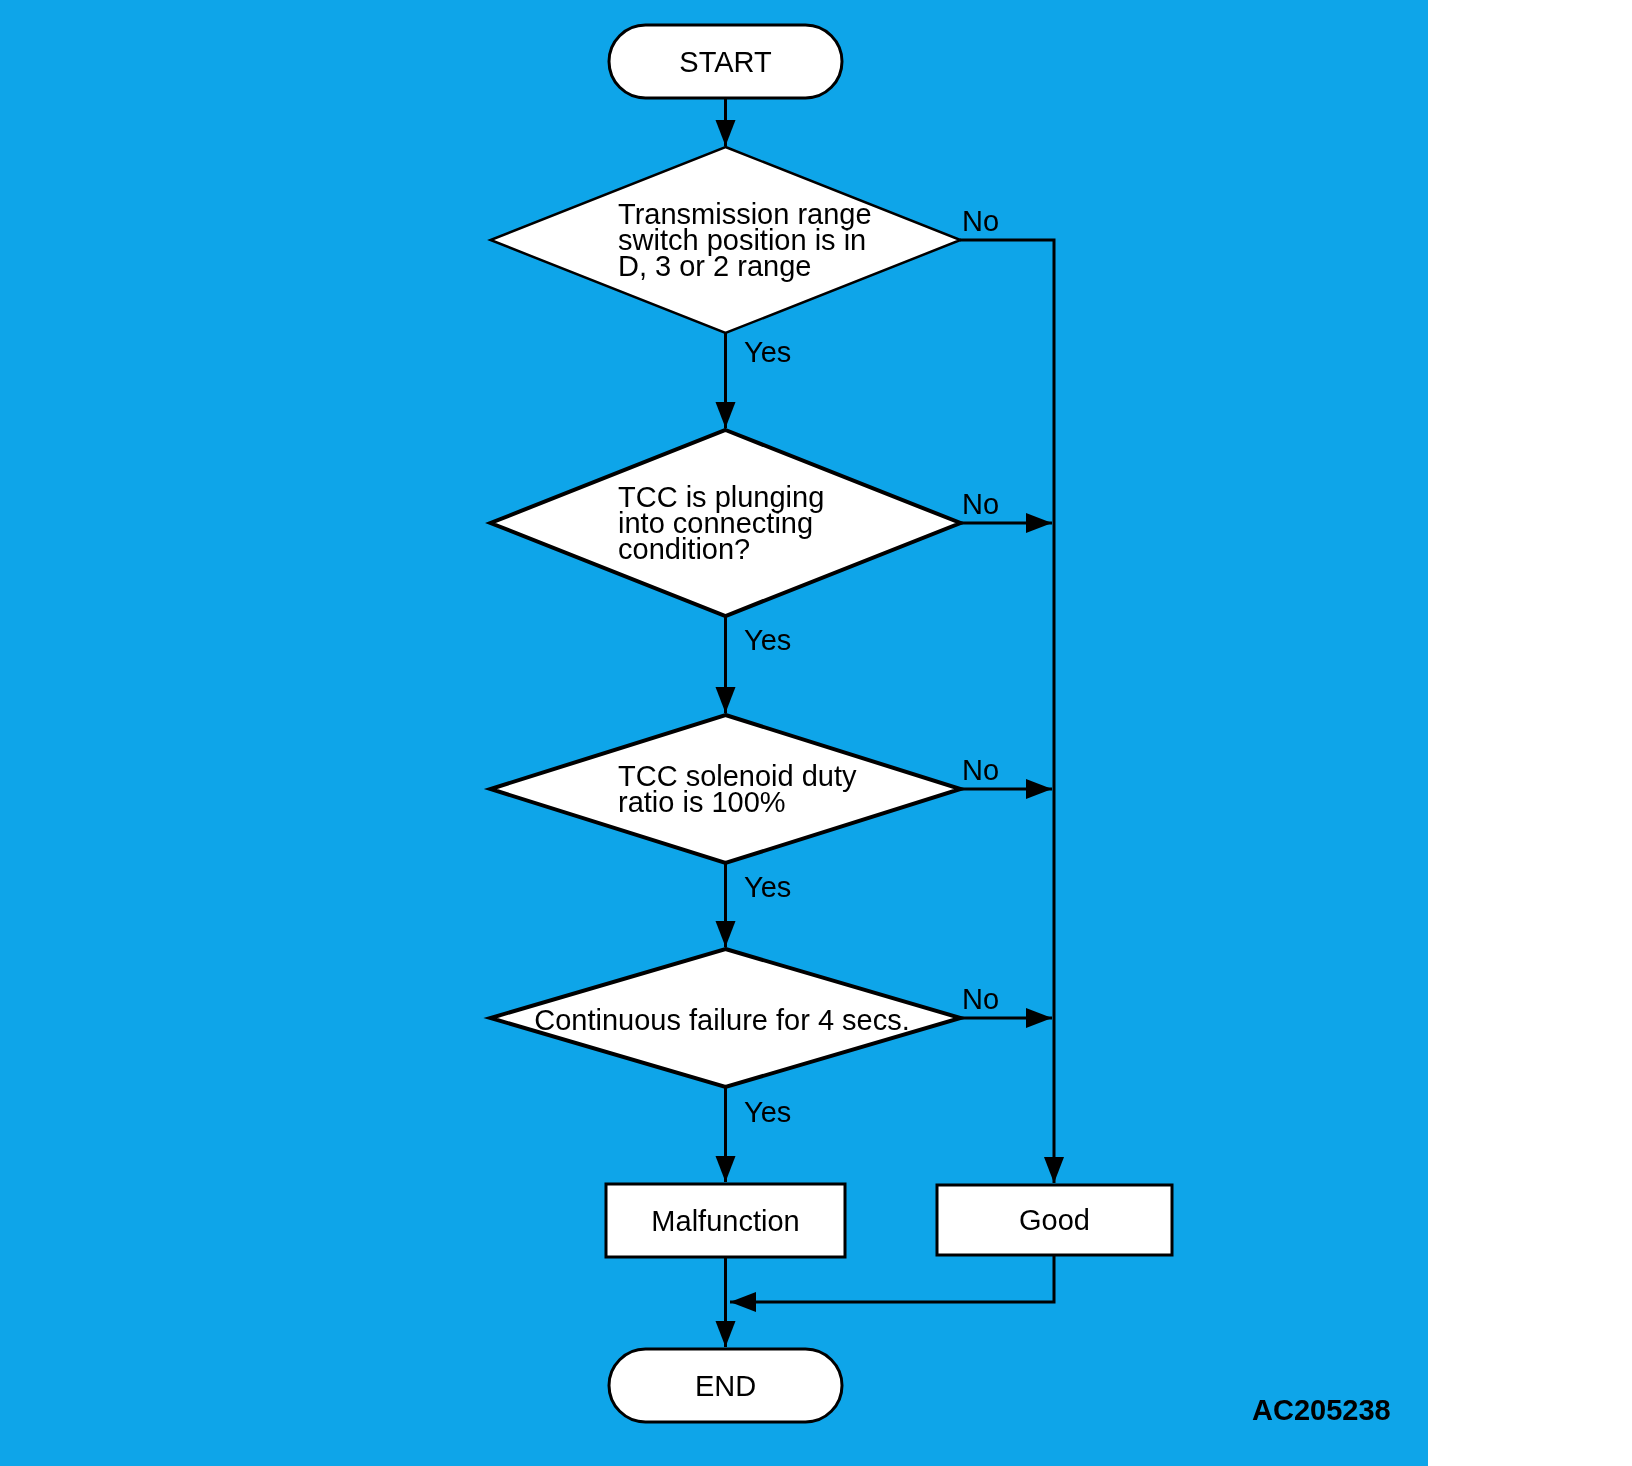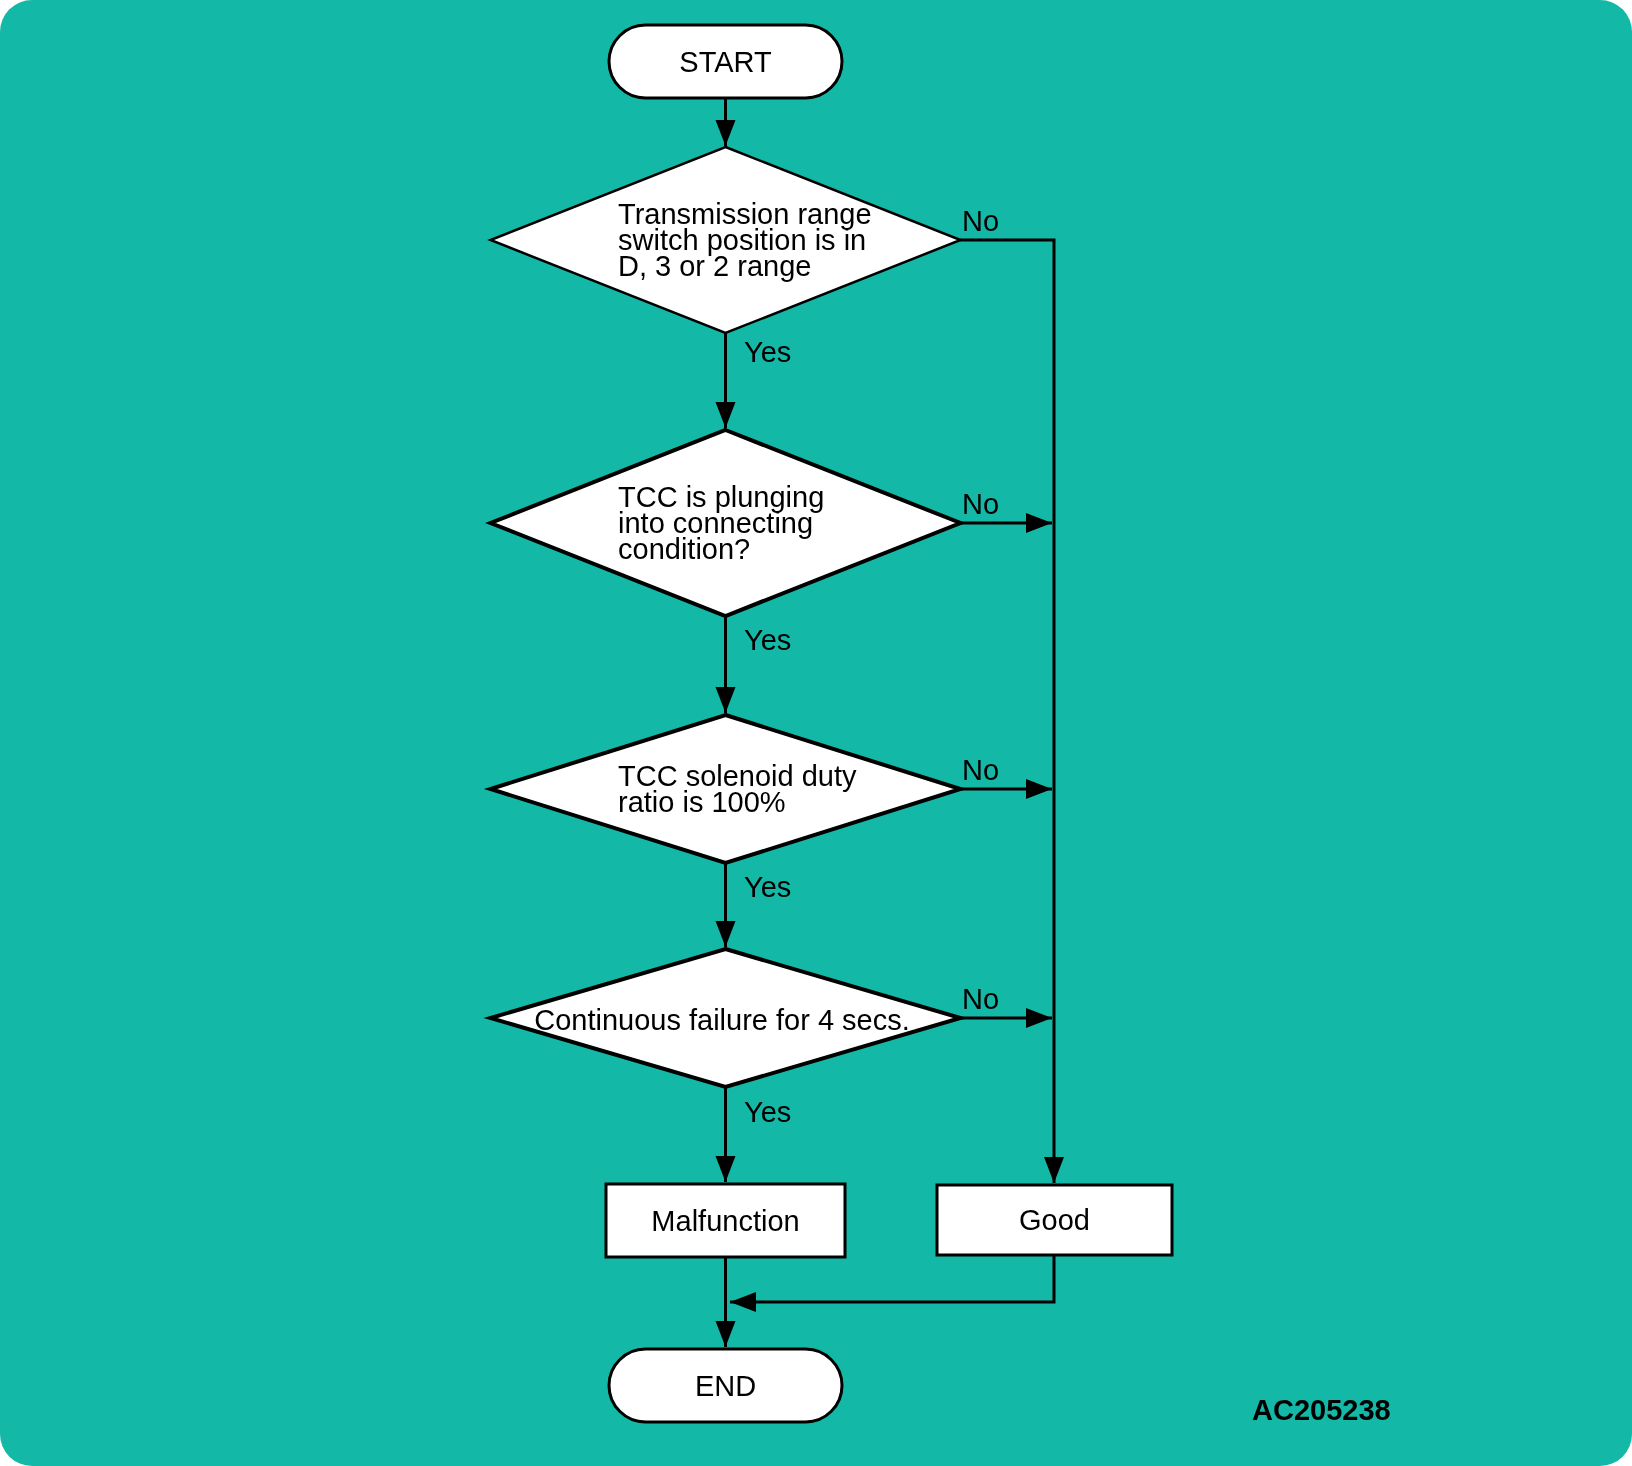--- a/index.html
+++ b/index.html
@@ -2,25 +2,24 @@
 <html><head>
 <meta charset="utf-8">
 <style>
   html, body {
     margin: 0;
     padding: 0;
     background: #ffffff;
   }
   .stage {
     position: relative;
-    width: 1632px;
+    width: 1428px;
     height: 1466px;
-    background: #14b8a6;
+    background: #0ea5e9;
     overflow: hidden;
-    border-radius: 32px;
   }
   svg { display: block; }
   .edge {
     fill: none;
     stroke: #000000;
     stroke-width: 3;
   }
   .shape {
     fill: #ffffff;
     stroke: #000000;

